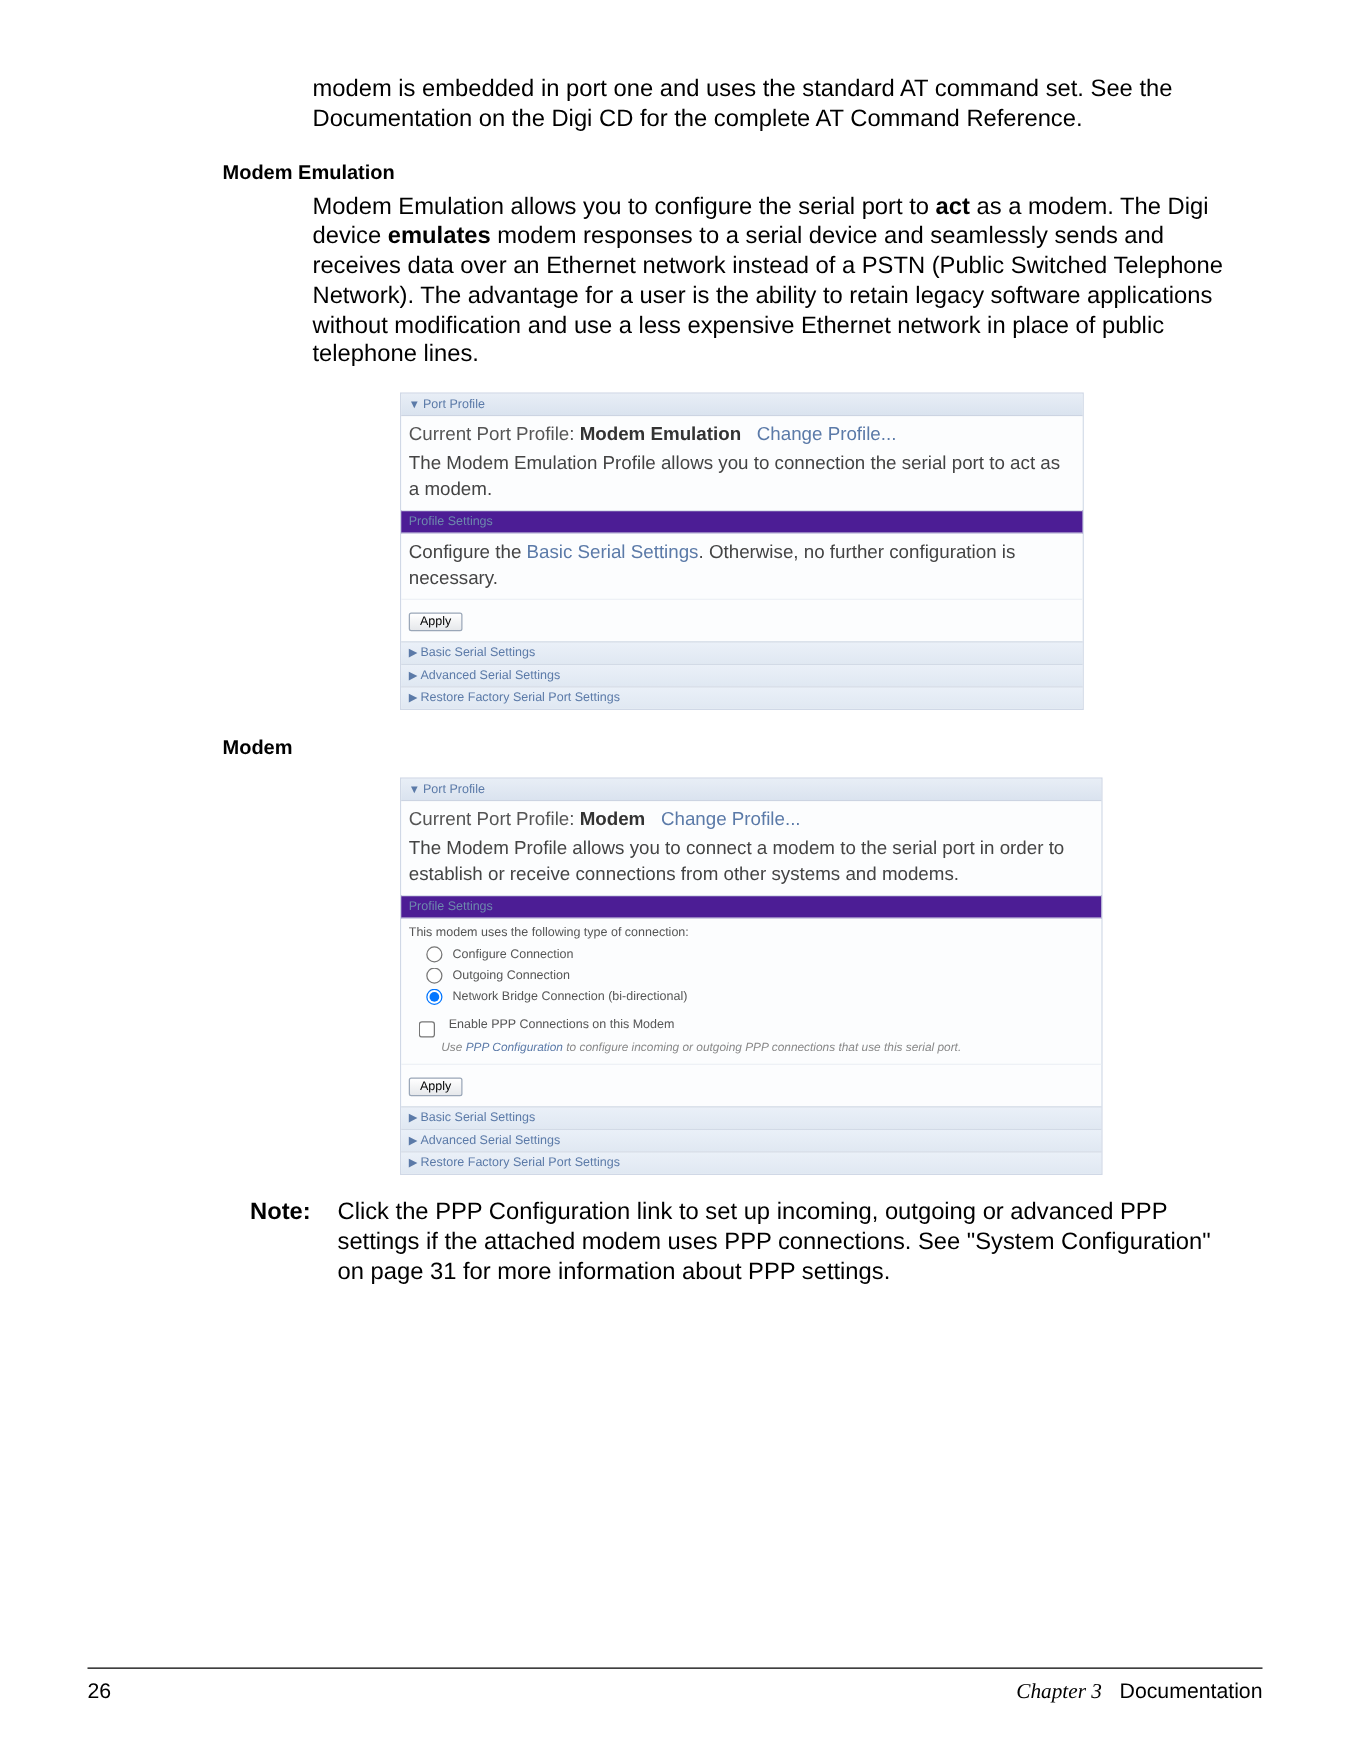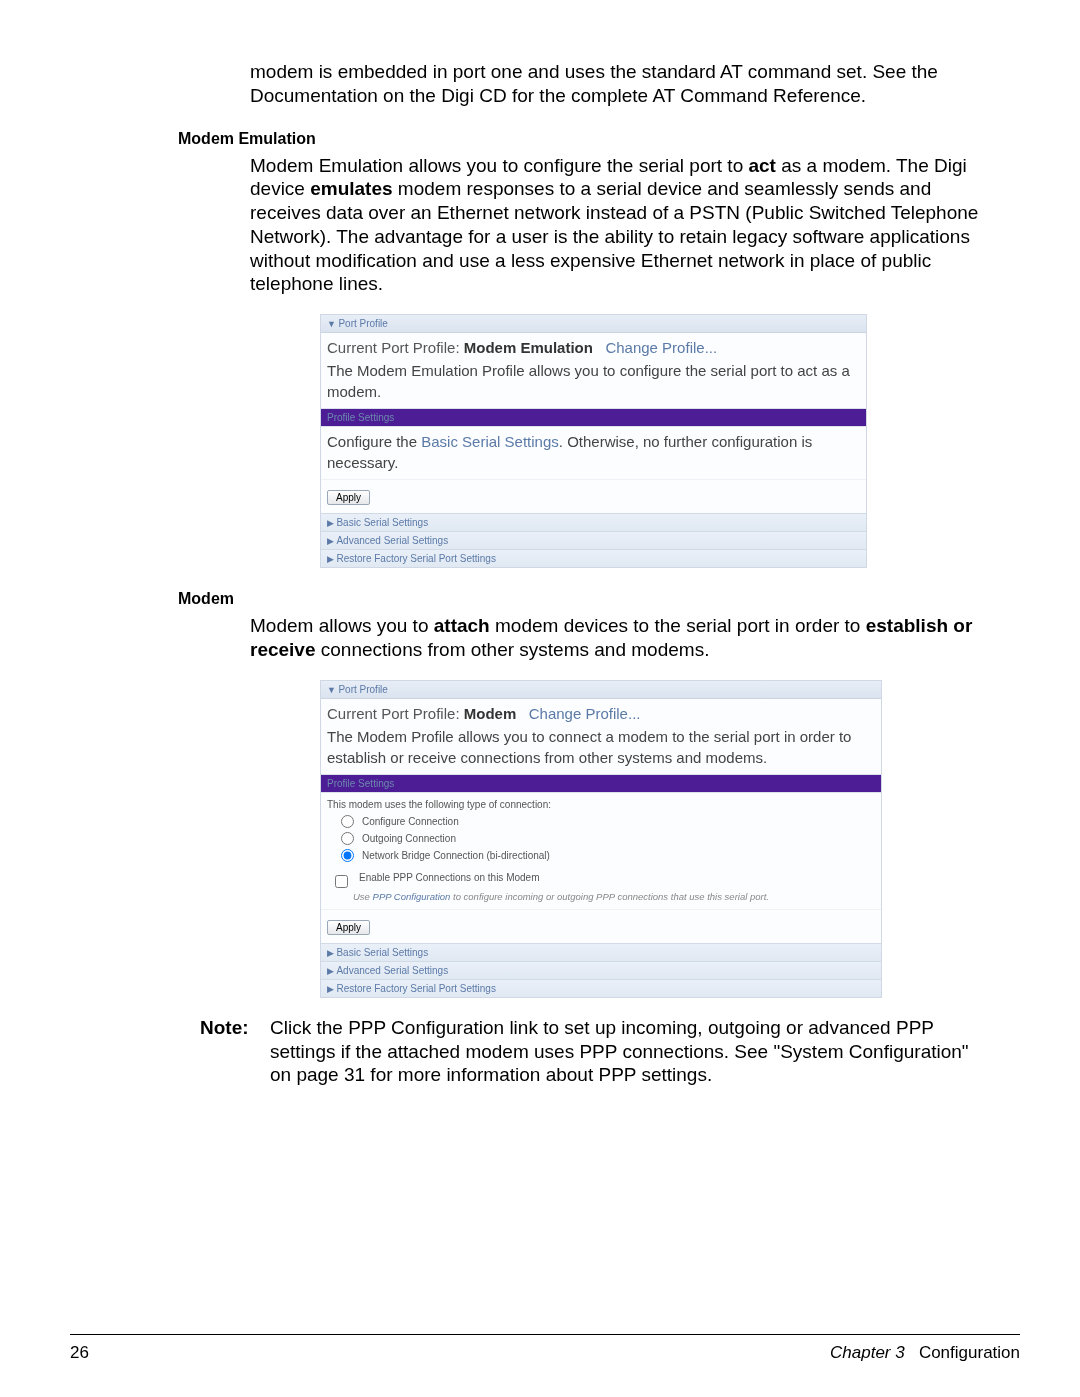--- a/index.html
+++ b/index.html
@@ -92,29 +92,29 @@
   .checkrow { display:flex; align-items:flex-start; gap:8px; padding:8px 0 0 4px; font-size:10px; color:#555; }
   .hint { font-style: italic; color:#888; font-size:9.5px; padding-left:26px; line-height:1.3; }
 
   .note-row { display:flex; gap:16px; font-size:19px; line-height:1.25; margin-top:6px; }
   .note-row .note-label { flex:0 0 54px;font-weight:bold; }
 
   .footer {
     position: absolute;
     bottom: 34px;
     left: 70px;
-    right: 60px;
+    right: 70px;
     border-top: 1px solid #000;
     padding-top: 8px;
     display: flex;
     justify-content: space-between;
     font-size: 17px;
     align-items: flex-end;
   }
-  .footer .chapter { font-style: italic; }
+  .footer .chapter { font-style: italic; font-family: Liberation Serif, serif; }
 </style>
 </head>
 <body>
 
 <div class="page">
   <div class="content">
 
     <p class="para">modem is embedded in port one and uses the standard AT command set. See the Documentation on the Digi CD for the complete AT Command Reference.</p>
 
     <div class="left-heading">Modem Emulation</div>
@@ -122,39 +122,36 @@
     <p class="para">
       <span>Modem Emulation allows you to configure the serial port to </span><span class="bold">act</span><span> as a modem. The Digi device </span><span class="bold">emulates</span><span> modem responses to a serial device and seamlessly sends and receives data over an Ethernet network instead of a PSTN (Public Switched Telephone Network). The advantage for a user is the ability to retain legacy software applications without modification and use a less expensive Ethernet network in place of public telephone lines.</span>
     </p>
 
     <div class="panel">
       <div class="bar"><span class="arrow">▼ </span><span>Port Profile</span></div>
       <div class="body">
         <span class="profile-label">Current Port Profile:</span>
         <span class="profile-name">Modem Emulation</span>
         &nbsp;&nbsp;<a href="#">Change Profile...</a>
-        <div style="margin-top:2px;">The Modem Emulation Profile allows you to configure the serial port to act as a modem.</div>
+        <div style="margin-top:2px;">The Modem Emulation Profile allows you to connection the serial port to act as a modem.</div>
       </div>
       <div class="subbar">Profile Settings</div>
       <div class="body">
         <span>Configure the </span><a href="#">Basic Serial Settings</a><span>. Otherwise, no further configuration is necessary.</span>
       </div>
       <div class="apply-row">
         <button class="apply-btn">Apply</button>
       </div>
       <div class="footrow"><span class="arrow">▶ </span><span>Basic Serial Settings</span></div>
       <div class="footrow"><span class="arrow">▶ </span><span>Advanced Serial Settings</span></div>
       <div class="footrow"><span class="arrow">▶ </span><span>Restore Factory Serial Port Settings</span></div>
     </div>
 
     <div class="left-heading">Modem</div>
 
-    <p class="para">
-      <span>Modem allows you to </span><span class="bold">attach</span><span> modem devices to the serial port in order to </span><span class="bold">establish or receive</span><span> connections from other systems and modems.</span>
-    </p>
 
     <div class="panel wide">
       <div class="bar"><span class="arrow">▼ </span><span>Port Profile</span></div>
       <div class="body">
         <span class="profile-label">Current Port Profile:</span>
         <span class="profile-name">Modem</span>
         &nbsp;&nbsp;<a href="#">Change Profile...</a>
         <div style="margin-top:2px;">The Modem Profile allows you to connect a modem to the serial port in order to establish or receive connections from other systems and modems.</div>
       </div>
       <div class="subbar">Profile Settings</div>
@@ -192,16 +189,16 @@
       <div class="note-label">Note:</div>
       <div>Click the PPP Configuration link to set up incoming, outgoing or advanced PPP settings if the attached modem uses PPP connections.  See "System Configuration" on page 31 for more information about PPP settings.</div>
     </div>
 
   </div>
 
   <div class="footer">
     <div>26</div>
     <div>
       <span class="chapter">Chapter 3</span>
-      &nbsp;&nbsp;<span>Configuration</span>
+      &nbsp;&nbsp;<span>Documentation</span>
     </div>
   </div>
 </div>
 
 </body></html>

